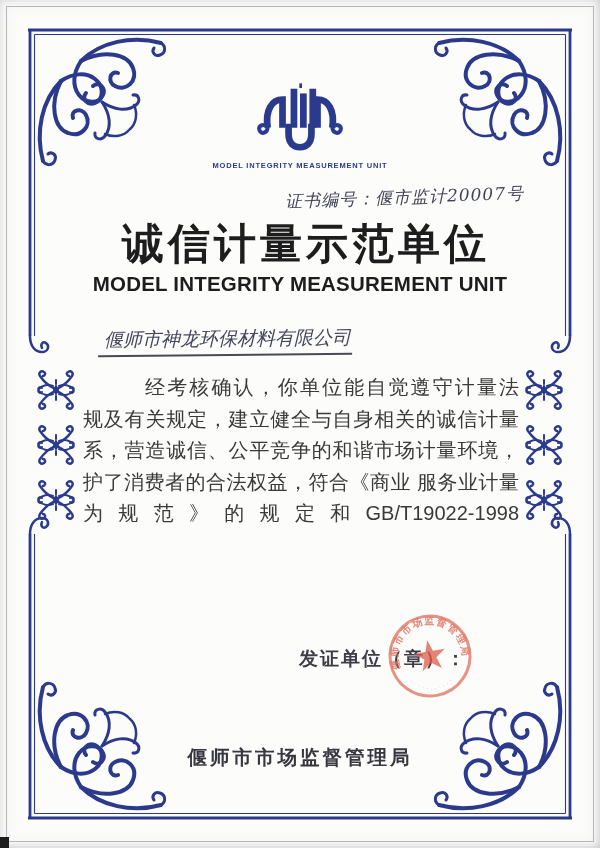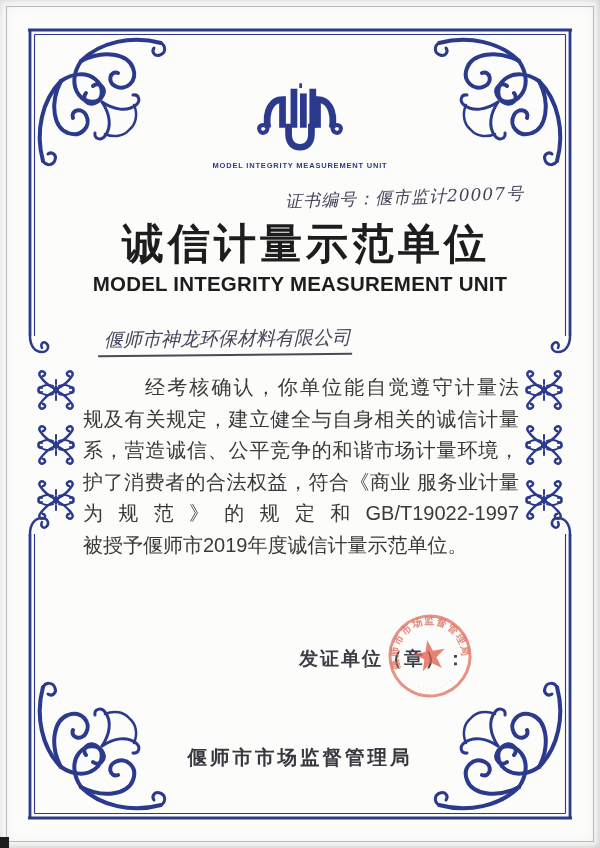--- a/index.html
+++ b/index.html
@@ -169,22 +169,21 @@
   <div class="title-zh">诚信计量示范单位</div>
   <div class="title-en">MODEL INTEGRITY MEASUREMENT UNIT</div>
 
   <div class="company">偃师市神龙环保材料有限公司</div>
 
   <div class="body-text">
     <div class="line first">经考核确认，你单位能自觉遵守计量法律、法</div>
     <div class="line">规及有关规定，建立健全与自身相关的诚信计量体</div>
     <div class="line">系，营造诚信、公平竞争的和谐市场计量环境，保</div>
     <div class="line">护了消费者的合法权益，符合《商业 服务业计量行</div>
-    <div class="line">为规范》的规定和GB/T19022-1997</div>
-    <div class="line last">被授予偃师市2019年度诚信计量示范单位。</div>
+    <div class="line">为规范》的规定和GB/T19022-1998</div>
   </div>
 
   <div class="issuer-label">发证单位（章）：</div>
 
   <svg class="seal" viewBox="0 0 104 104" aria-hidden="true">
     <defs>
       <path id="sealArc" d="M22.8,65 A32,32 0 1 1 81.2,65"></path>
       <path id="sealArcB" d="M34,80 A27,27 0 0 0 70,80"></path>
     </defs>
     <g transform="rotate(-10 52 52)">

